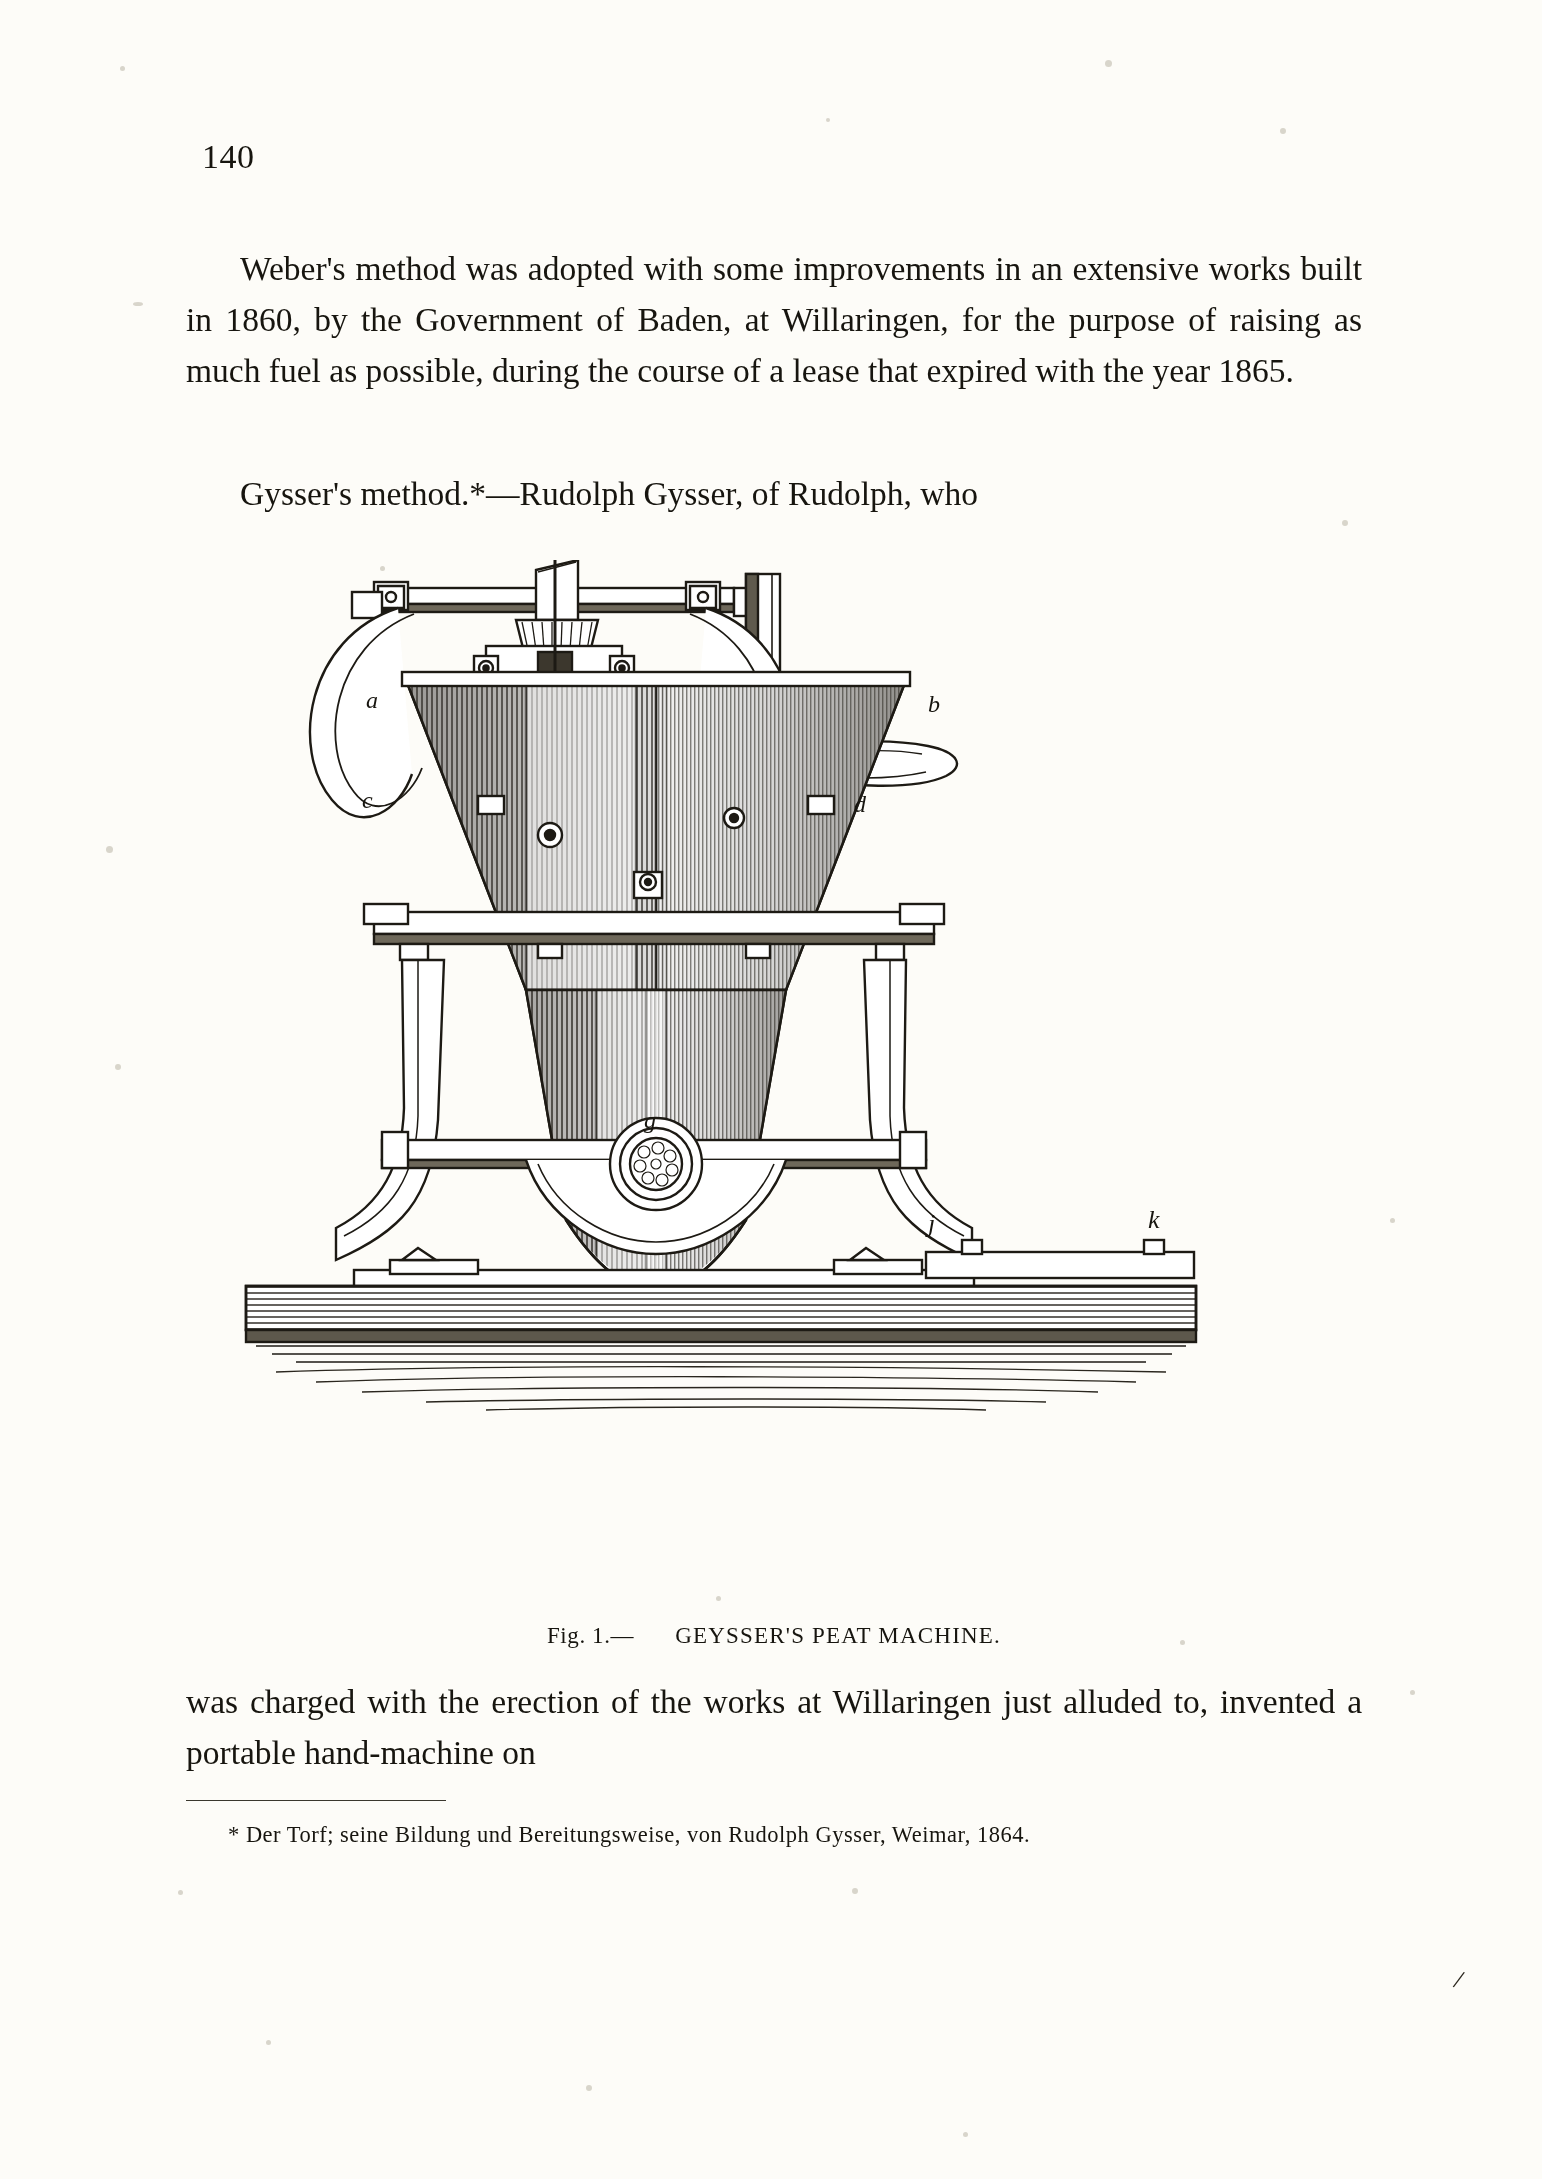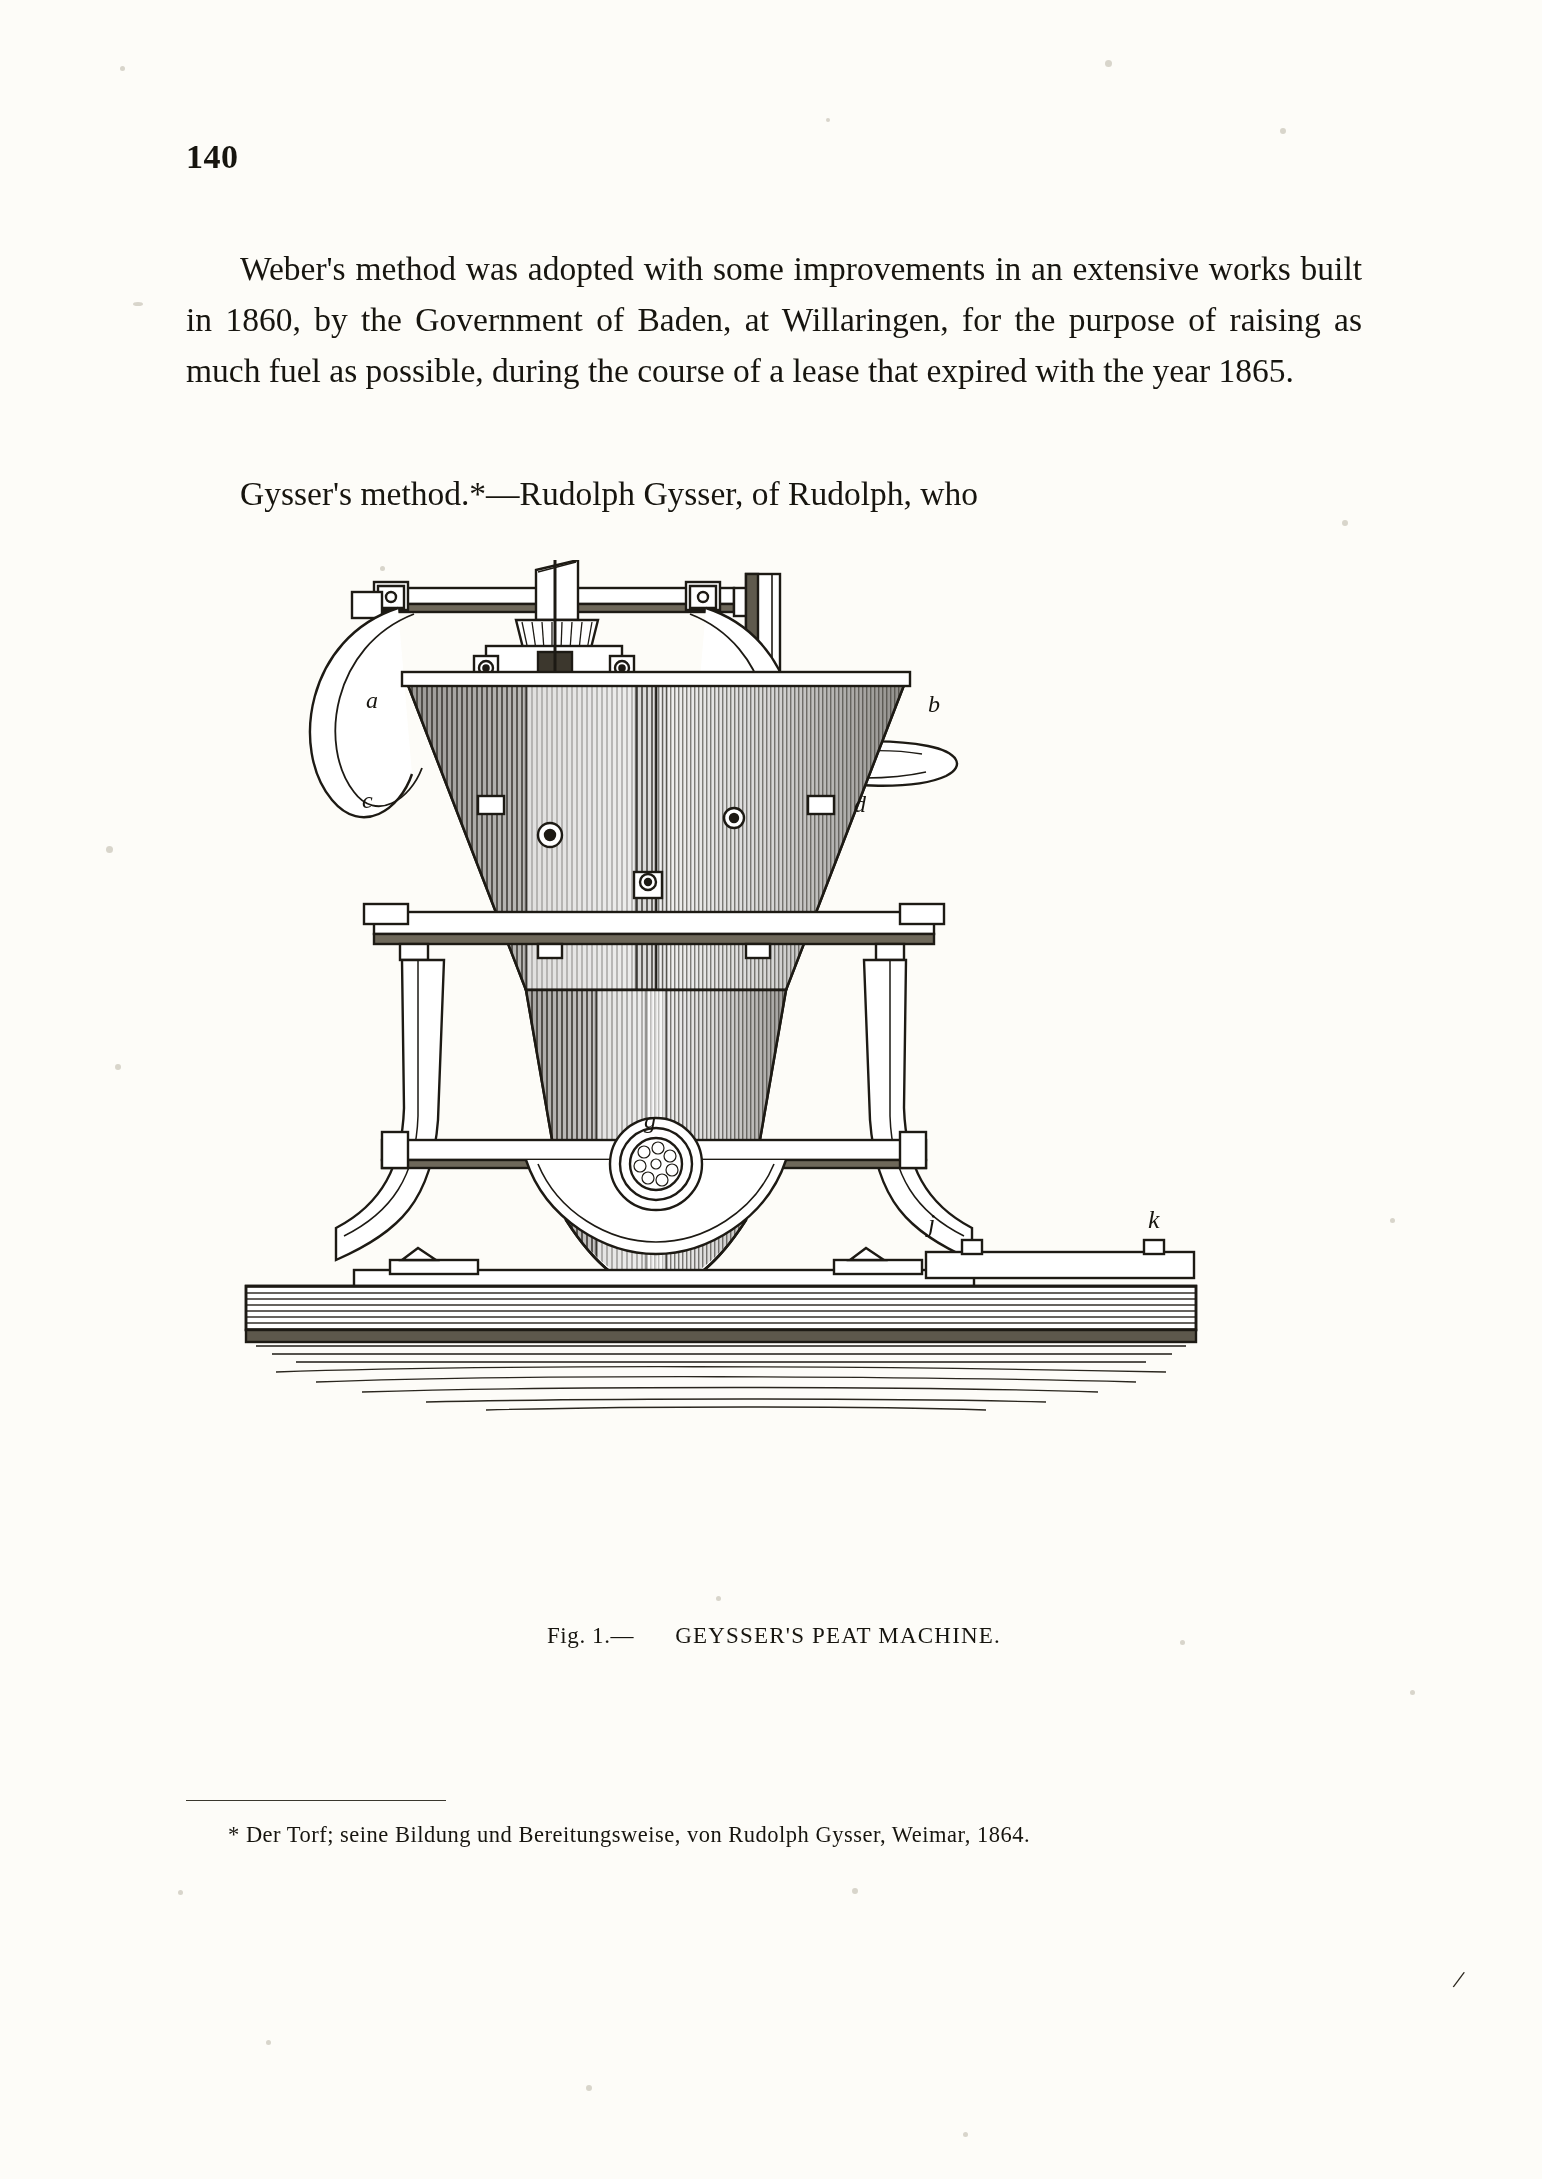--- a/index.html
+++ b/index.html
@@ -29,24 +29,24 @@
   }
   .header {
     position: absolute;
     top: 138px;
     left: 186px;
     right: 186px;
     height: 40px;
   }
   .folio {
     position: absolute;
-    left: 0;
+    left: 16px;
     top: 0;
     font-size: 34px;
-    font-weight: 700;
+    font-weight: 400;
     letter-spacing: .5px;
   }
   .running-head {
     position: absolute;
     left: 0;
     right: 0;
     top: 6px;
     text-align: center;
     font-size: 25px;
     letter-spacing: 1.6px;
@@ -337,17 +337,18 @@
         <text x="742" y="672" font-size="26">j</text>
         <text x="962" y="668" font-size="26">k</text>
       </g>
     </svg>
   </div>
 
   <div class="figure-caption">
     <span>Fig. 1.—</span><span class="smallcaps">GEYSSER'S PEAT MACHINE.</span>
   </div>
 
+  <div class="body-block" id="para-3"><span>was charged with the erection of the works at Willaringen just alluded to, invented a portable hand-machine on</span></div>
 
   <div class="footnote-rule"></div>
   <div class="footnote"><span class="fn-indent"></span><span>* Der Torf; seine Bildung und Bereitungsweise, von Rudolph Gysser, Weimar, 1864.</span></div>
 
 </div>
 
 </body></html>

